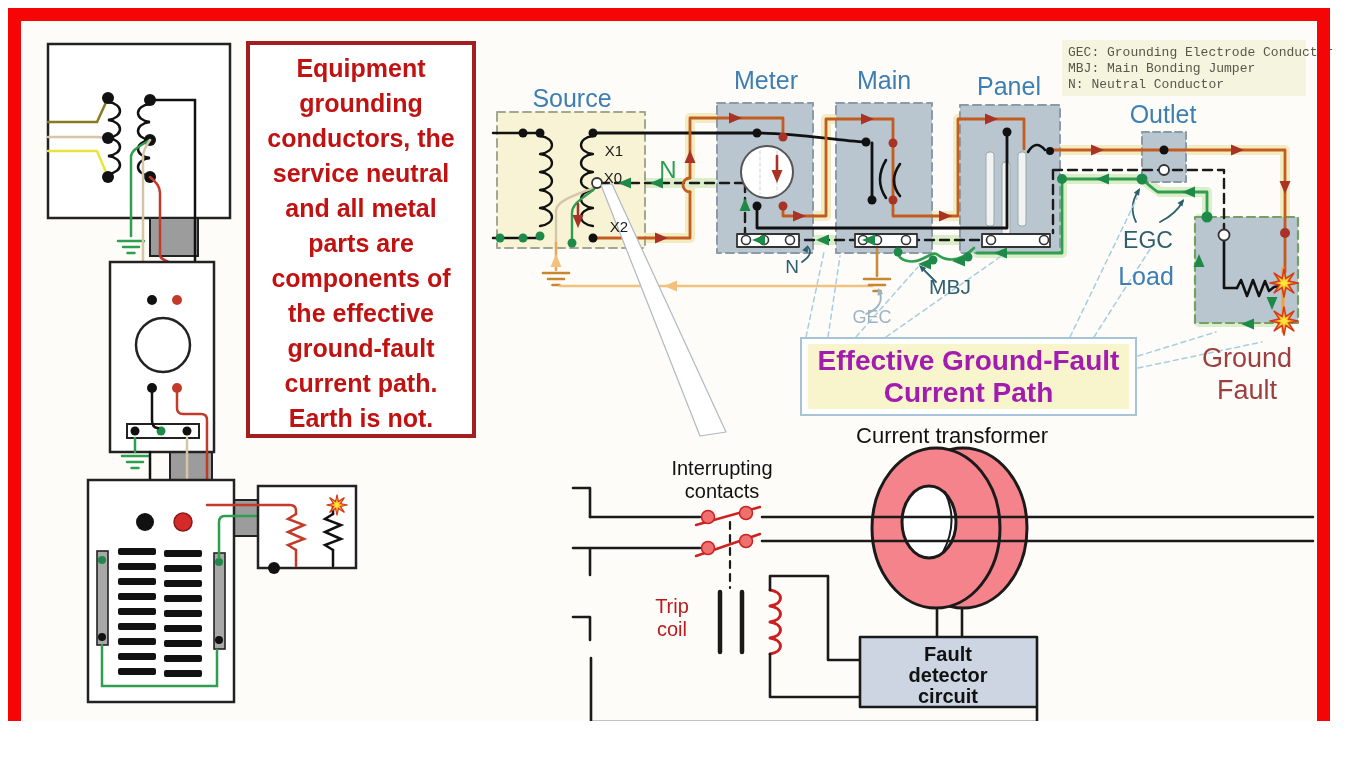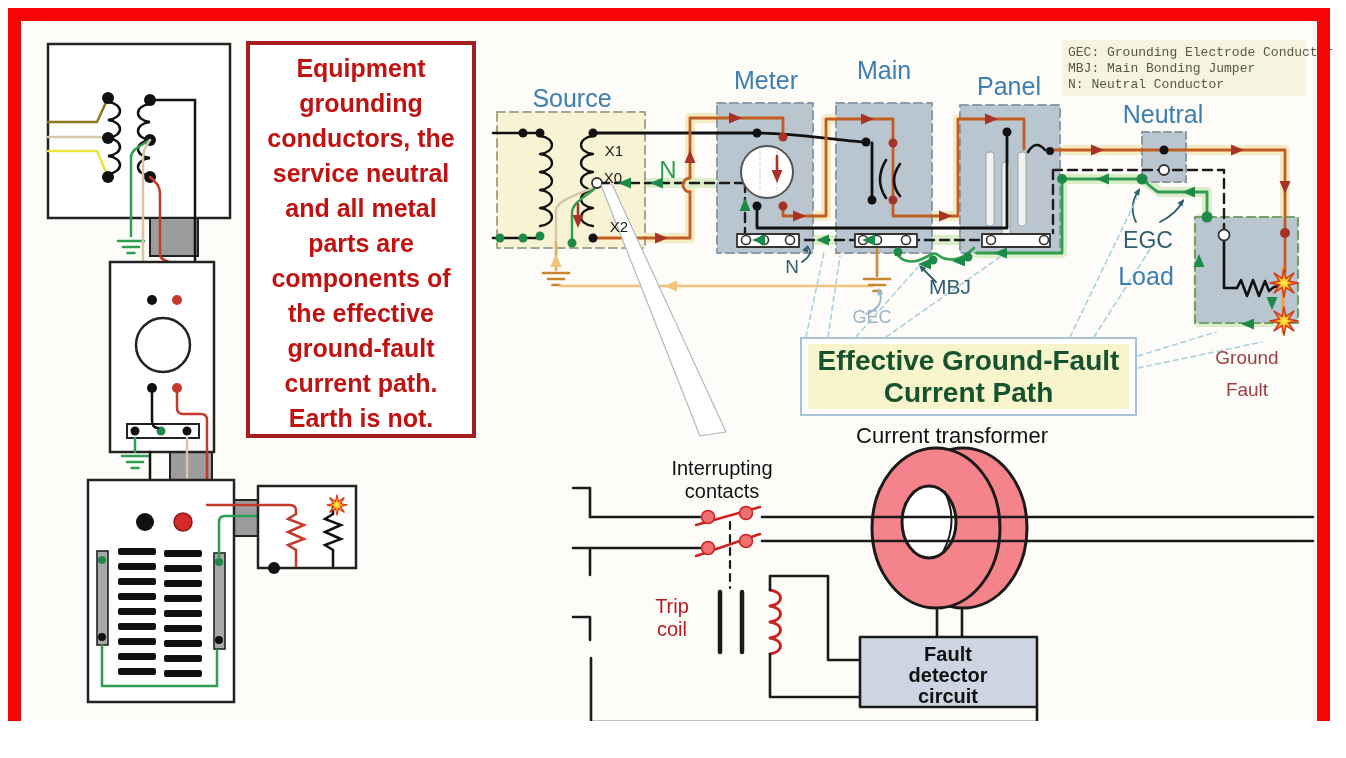--- a/index.html
+++ b/index.html
@@ -15,22 +15,22 @@
   #note-box{position:absolute;left:246px;top:41px;width:222px;height:383px;background:#fff;
             border:4px solid #a31f1f;z-index:20;color:#c11212;font-weight:600;font-size:25px;
             line-height:35px;text-align:center;white-space:pre-line;padding-top:6px;}
   #legend-box{position:absolute;left:1062px;top:40px;width:244px;height:56px;background:#f5f5df;z-index:15;}
   #legend-text{position:absolute;left:1068px;top:45px;z-index:20;color:#57574a;font-size:13px;
                line-height:16px;white-space:pre-line;font-family:Liberation Mono, monospace;}
   #effective-box{position:absolute;left:800px;top:337px;width:337px;height:79px;background:#fff;
                  border:2px solid #a8c4d4;z-index:20;box-sizing:border-box;}
   #effective-inner{position:absolute;left:6px;top:5px;right:6px;bottom:5px;background:#f8f4cc;
                    display:flex;align-items:center;justify-content:center;text-align:center;
-                   color:#14532d;font-size:28px;font-weight:600;line-height:32px;white-space:pre-line;}
-  #ground-fault{left:1247px;top:342px;color:#9c3f3f;font-size:19px;line-height:32px;}
+                   color:#a21caf;font-size:28px;font-weight:600;line-height:32px;white-space:pre-line;}
+  #ground-fault{left:1247px;top:342px;color:#9c3f3f;font-size:27px;line-height:32px;}
   #ct-title{left:952px;top:424px;color:#111;font-size:22px;}
   #interrupting{left:722px;top:457px;color:#111;font-size:20px;line-height:23px;}
   #tripcoil{left:672px;top:595px;color:#b91c1c;font-size:20px;line-height:23px;}
   #fault-detector-text{left:948px;top:644px;color:#111;font-size:20px;font-weight:bold;line-height:21px;}
   #toolbar{position:absolute;left:0;top:726px;height:36px;z-index:40;}
   .tb-btn{position:absolute;top:0;width:35px;height:35px;border-radius:50%;
           border:1.5px solid #cfcfcf;background:rgba(255,255,255,0.5);box-sizing:border-box;
           display:flex;align-items:center;justify-content:center;}
   .tb-btn svg{position:static;}
 </style>
@@ -338,23 +338,23 @@
 current path.
 Earth is not.</div>
 
   <div id="legend-box"></div>
   <div id="legend-text">GEC: Grounding Electrode Conductor
 MBJ: Main Bonding Jumper
 N: Neutral Conductor</div>
 
   <div class="lbl blue" style="left:572px;top:84px">Source</div>
   <div class="lbl blue" style="left:766px;top:66px">Meter</div>
-  <div class="lbl blue" style="left:884px;top:56px">Main</div>
+  <div class="lbl blue" style="left:884px;top:66px">Main</div>
   <div class="lbl blue" style="left:1009px;top:72px">Panel</div>
-  <div class="lbl blue" style="left:1163px;top:100px">Neutral</div>
+  <div class="lbl blue" style="left:1163px;top:100px">Outlet</div>
   <div class="lbl blue" style="left:1146px;top:262px">Load</div>
 
   <div class="lbl" style="left:668px;top:157px;color:#2f9e4f;font-size:24px">N</div>
   <div class="lbl teal" style="left:792px;top:256px">N</div>
   <div class="lbl teal" style="left:950px;top:275px;font-size:21px">MBJ</div>
   <div class="lbl teal" style="left:1148px;top:228px;font-size:23px">EGC</div>
   <div class="lbl" style="left:872px;top:307px;color:#9db4c4;font-size:18px">GEC</div>
 
   <div class="lbl small-black" style="left:614px;top:143px">X1</div>
   <div class="lbl small-black" style="left:613px;top:170px">X0</div>

